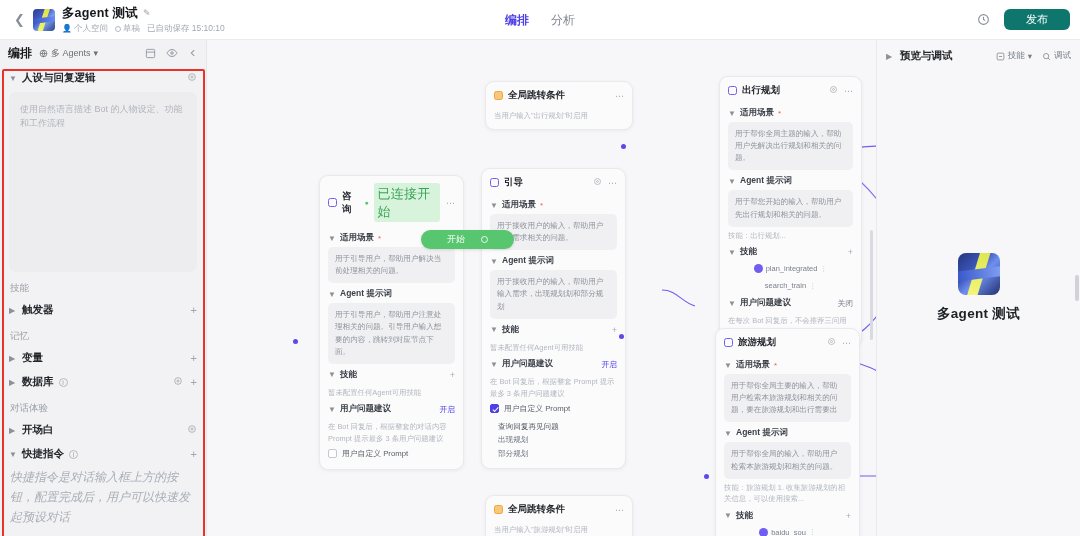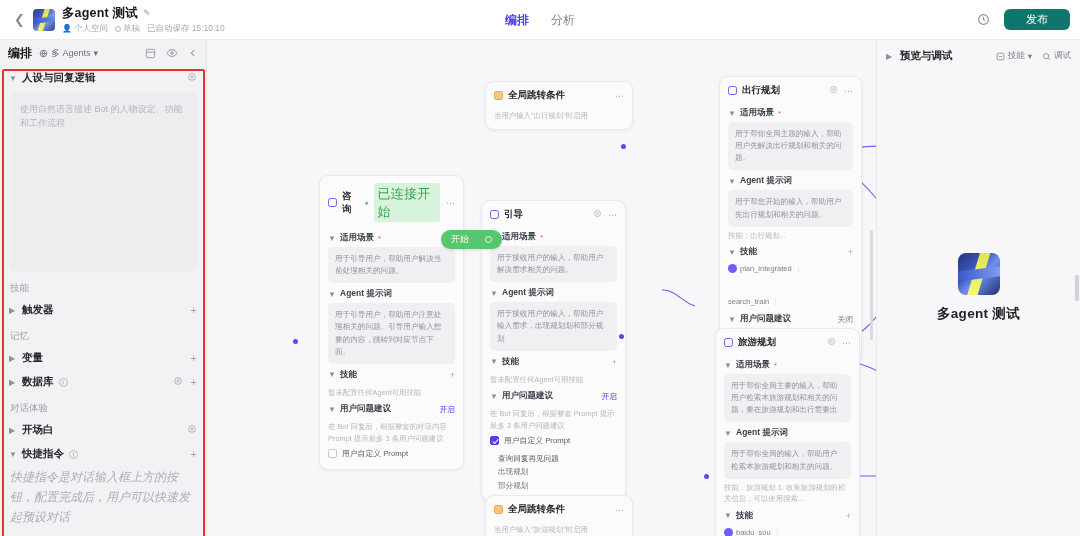--- a/index.html
+++ b/index.html
@@ -101,22 +101,22 @@
     font-size: 7px; color: #9ba0a8; display: inline-flex; align-items: center; justify-content: center;
   }
   .desc { font-size: 12px; color: #a9aeb6; line-height: 1.65; padding: 2px 10px 7px 10px; font-style: italic; }
 
   
   .canvas { flex: 1; position: relative; background: #f7f7f9; overflow: hidden; }
   .canvas svg.wires { position: absolute; inset: 0; width: 100%; height: 100%; }
 
   .start-pill {
     position: absolute; left: 214px; top: 190px; background: #57c66f; color: #fff;
-    font-size: 9px; border-radius: 10px; padding: 3px 10px; display: flex; align-items: center;
-    gap: 16px; box-shadow: 0 1px 3px rgba(0,0,0,.12); z-index: 3; margin-left: 20px;
+    font-size: 9px; border-radius: 10px; padding: 3px 26px; display: flex; align-items: center;
+    gap: 16px; box-shadow: 0 1px 3px rgba(0,0,0,.12); z-index: 3;
   }
   .start-pill .p-dot { width: 7px; height: 7px; border-radius: 50%; border: 1.2px solid #fff; opacity: .85; }
 
   .node {
     position: absolute; background: #fbfbfc; border: 1px solid #e9e9ee; border-radius: 9px;
     box-shadow: 0 1px 4px rgba(20,20,40,.055); z-index: 2; overflow: hidden;
   }
   .node-head { display: flex; align-items: center; gap: 5px; padding: 7px 8px 5px 8px; }
   .node-sq {
     width: 9px; height: 9px; border-radius: 2.5px; border: 1.4px solid #6f5ef0; flex: 0 0 9px;
@@ -133,21 +133,21 @@
   .field-head {
     display: flex; align-items: center; gap: 4px; padding: 5px 0 3px 0;
   }
   .field-label { font-size: 8.5px; font-weight: bold; color: #3c4149; }
   .req { color: #e8605a; font-size: 8px; }
   .field-right { margin-left: auto; display: flex; align-items: center; gap: 5px; color: #a8adb6; font-size: 9px; }
   .field-box {
     background: #f0f0f3; border-radius: 5px; padding: 6px 7px; font-size: 7.6px;
     color: #8e939c; line-height: 1.6;
   }
-  .tag-row { display: flex; align-items: center; gap: 24px; padding: 3px 0 2px 0; flex-wrap: wrap; }
+  .tag-row { display: flex; align-items: center; gap: 8px; padding: 3px 0 2px 0; flex-wrap: wrap; flex-direction: column; }
   .tag { display: flex; align-items: center; gap: 3px; font-size: 7.5px; color: #7c818a; }
   .tag-ico {
     width: 9px; height: 9px; border-radius: 50%; background: #6f5ef0; flex: 0 0 9px;
     display: inline-block;
   }
   .tag-dots { color: #b9bec6; font-size: 7px; }
   .mini-note { font-size: 7.4px; color: #b2b7bf; line-height: 1.55; padding-top: 3px; }
   .toggle-txt { font-size: 7.8px; color: #7b8089; display: flex; align-items: center; gap: 3px; }
   .toggle-txt.on { color: #4e40e5; }
   .chk-row { display: flex; align-items: center; gap: 5px; padding: 4px 0 2px 0; font-size: 7.8px; color: #5a5f68; }
@@ -550,21 +550,21 @@
             </span>
           </div>
           <div class="mini-note">在 Bot 回复后，根据整套的对话内容 Prompt 提示最多 3 条用户问题建议</div>
           <div class="chk-row">
             <span class="chk"></span>
             <span>用户自定义 Prompt</span>
           </div>
         </div>
       </div>
 
-      <div class="node" style="left:274px; top:128px; width:145px;margin-top:32px;">
+      <div class="node" style="left:274px; top:128px; width:145px;">
         <div class="node-head">
           <span class="node-sq"></span>
           <span class="node-title">引导</span>
           <span class="node-head-right">
             <span>
               <svg width="9" height="9" viewBox="0 0 24 24" fill="none" stroke="currentColor" stroke-width="2">
                 <circle cx="12" cy="12" r="8"></circle>
                   <circle cx="12" cy="12" r="2.5"></circle>
               </svg>
             </span>

